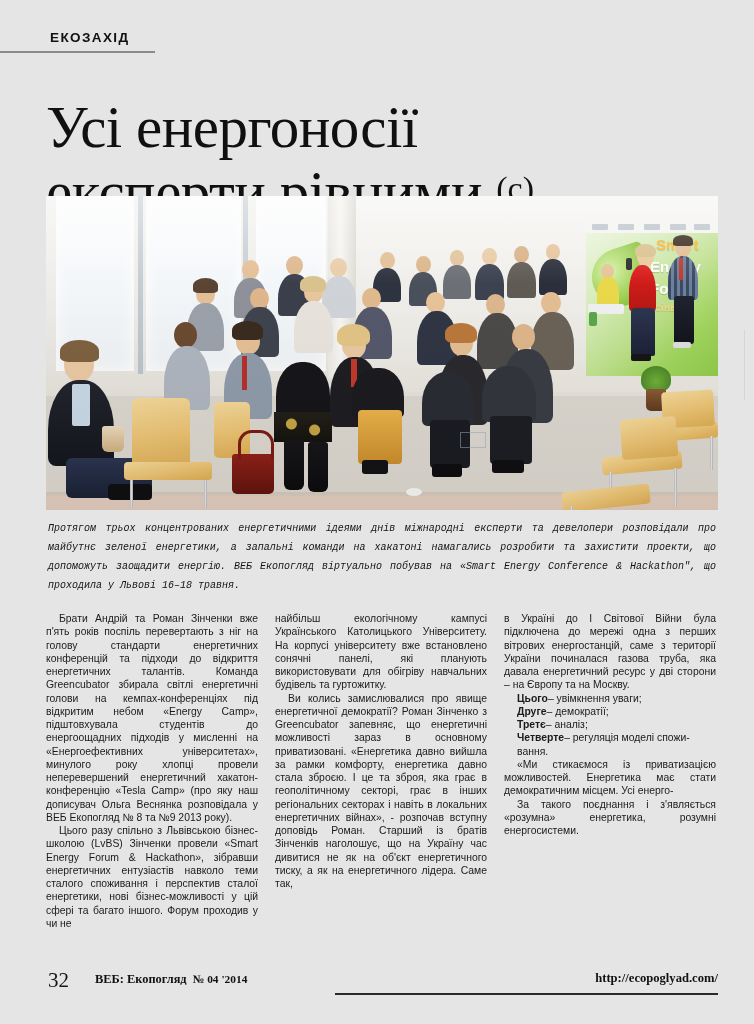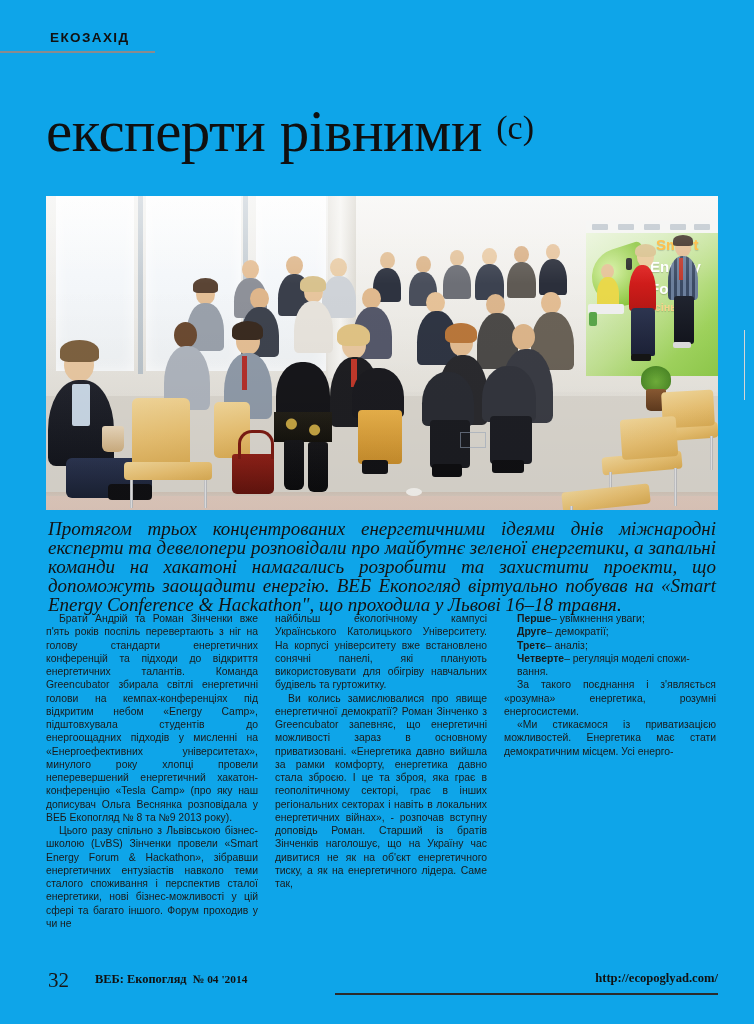--- a/index.html
+++ b/index.html
@@ -10,21 +10,21 @@
   }
   body {
     font-family: "Liberation Sans", sans-serif;
     color: #111111;
   }
   .page {
     position: relative;
     width: 754px;
     height: 1024px;
     margin: 0 auto;
-    background: #0ea5e9;
+    background: #e5e5e5;
     overflow: hidden;
   }
 
   
   .kicker-wrap {
     position: absolute;
     left: 0;
     top: 30px;
     width: 754px;
     height: 28px;
@@ -162,23 +162,23 @@
     background: linear-gradient(90deg,#b9b9bb,#e2e2e4,#a9a9ab);
     width: 3px;
   }
 
   
   .lead {
     position: absolute;
     left: 48px;
     top: 519px;
     width: 668px;
-    font-family: Liberation Serif, serif;
+    font-family: Liberation Mono, monospace;
     font-style: italic;
-    font-size: 19px;
+    font-size: 10px;
     line-height: 19.1px;
     text-align: justify;
     color: #131313;
   }
 
   
   .cols {
     position: absolute;
     left: 46px;
     top: 612px;
@@ -246,20 +246,21 @@
 <body>
 
 <div class="page">
 
   <div class="kicker-wrap">
     <div class="kicker">ЕКОЗАХІД</div>
     <div class="kicker-rule"></div>
   </div>
 
   <h1 class="headline">
+    <span class="line1">Усі енергоносії</span>
     <span class="line2"><span>експерти рівними</span>&nbsp;<span class="cmark">(c)</span></span>
   </h1>
 
   <div class="photo">
 
     <div class="layer wall"></div>
     <div class="layer backwall-r"></div>
     <div class="layer win a"></div>
     <div class="layer win b"></div>
     <div class="layer win c"></div>
@@ -439,37 +440,38 @@
       <p>Брати Андрій та Роман Зінченки вже п'ять років поспіль перевертають з ніг на голову стандарти енергетичних конференцій та підходи до відкриття енергетичних талантів. Команда Greencubator збирала світлі енергетичні голови на кемпах-конференціях під відкритим небом «Energy Camp», підштовхувала студентів до енергоощадних підходів у мисленні на «Енергоефективних університетах», минулого року хлопці провели неперевершений енергетичний хакатон-конференцію «Tesla Camp» (про яку наш дописувач Ольга Веснянка розповідала у ВЕБ Екопогляд № 8 та №9 2013 року).</p>
       <p>Цього разу спільно з Львівською бізнес-школою (LvBS) Зінченки провели «Smart Energy Forum &amp; Hackathon», зібравши енергетичних ентузіастів навколо теми сталого споживання і перспектив сталої енергетики, нові бізнес-можливості у цій сфері та багато іншого. Форум проходив у чи не</p>
     </div>
 
     <div class="col">
       <p class="noindent">найбільш екологічному кампусі Українського Католицького Університету. На корпусі університету вже встановлено сонячні панелі, які планують використовувати для обігріву навчальних будівель та гуртожитку.</p>
       <p>Ви колись замислювалися про явище енергетичної демократії? Роман Зінченко з Greencubator запевняє, що енергетичні можливості зараз в основному приватизовані. «Енергетика давно вийшла за рамки комфорту, енергетика давно стала зброєю. І це та зброя, яка грає в геополітичному секторі, грає в інших регіональних секторах і навіть в локальних енергетичних війнах», - розпочав вступну доповідь Роман. Старший із братів Зінченків наголошує, що на Україну час дивитися не як на об'єкт енергетичного тиску, а як на енергетичного лідера. Саме так,</p>
     </div>
 
     <div class="col">
+      <p class="noindent">в Україні до I Світової Війни була підключена до мережі одна з перших вітрових енергостанцій, саме з території України починалася газова труба, яка давала енергетичний ресурс у дві сторони – на Європу та на Москву.</p>
 
       <p class="listline">
-        <b>Перше</b><span>–</span>&nbsp;<span>увімкнення уваги;</span>
+        <b>Цього</b><span>–</span>&nbsp;<span>увімкнення уваги;</span>
       </p>
       <p class="listline">
         <b>Друге</b><span>–</span>&nbsp;<span>демократії;</span>
       </p>
       <p class="listline">
         <b>Третє</b><span>–</span>&nbsp;<span>аналіз;</span>
       </p>
       <p class="listline">
         <b>Четверте</b><span>–</span>&nbsp;<span>регуляція моделі спожи-</span>
       </p>
       <p class="listline cont">вання.</p>
 
+      <p>«Ми стикаємося із приватизацією можливостей. Енергетика має стати демократичним місцем. Усі енерго-</p>
       <p>За такого поєднання і з'являється «розумна» енергетика, розумні енергосистеми.</p>
-      <p>«Ми стикаємося із приватизацією можливостей. Енергетика має стати демократичним місцем. Усі енерго-</p>
     </div>
   </div>
 
   <div class="edge-rule"></div>
 
   <div class="footer">
     <div class="folio">32</div>
     <div class="imprint">
       <span>ВЕБ: Екопогляд</span>
       &nbsp;<span class="issue">№ 04 '2014</span>

